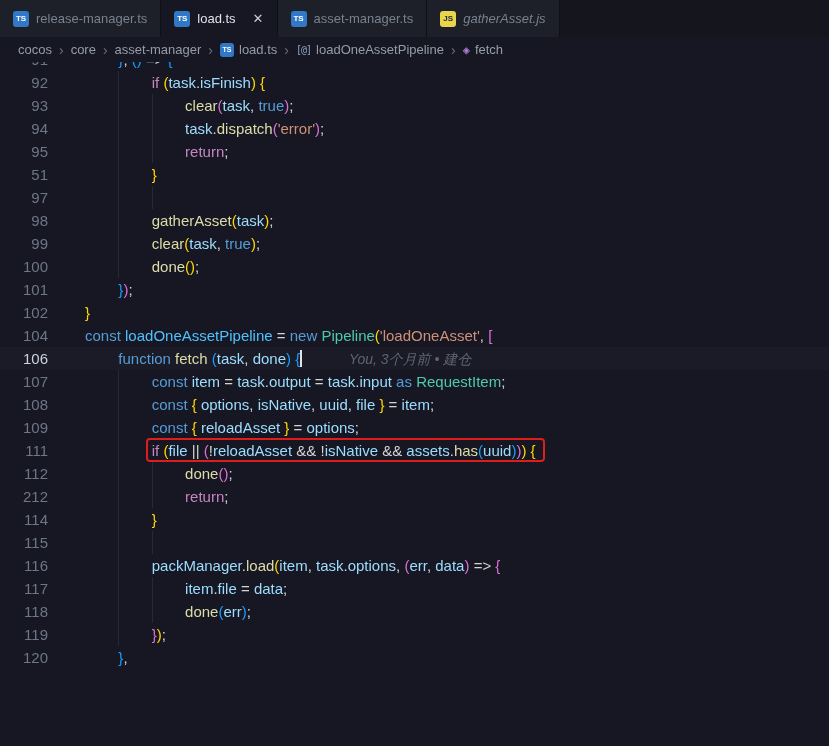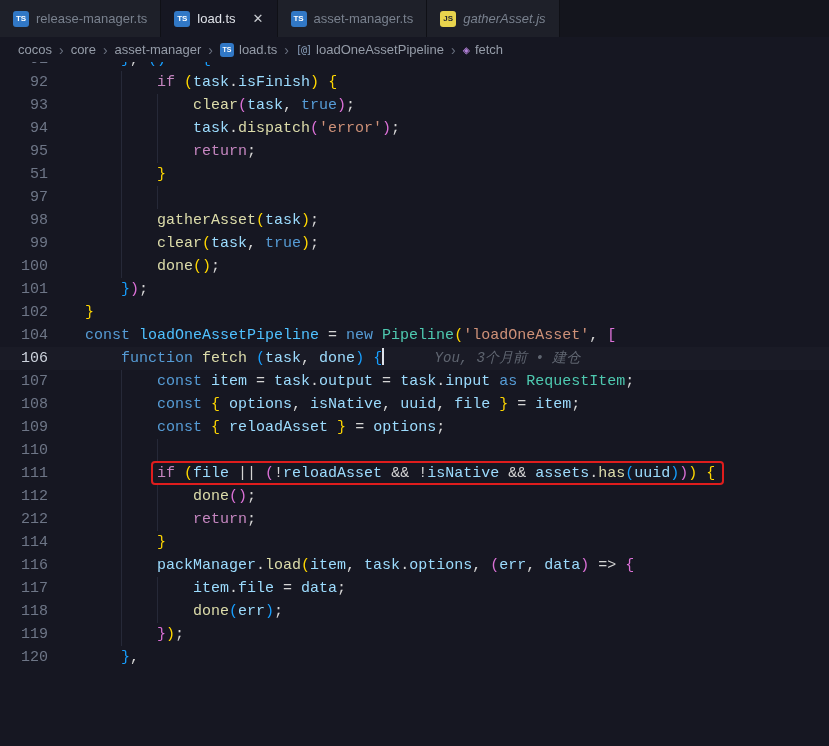--- a/index.html
+++ b/index.html
@@ -58,21 +58,21 @@
   .sym.v { color: #8fa5c0; letter-spacing: -1px; }
   .sym.m { color: #b180d7; font-size: 12px; }
 
   
   .editor { height: 684px; overflow: hidden; position: relative; }
   .lines { margin-top: -14px; }
   .row {
     display: flex;
     height: 23px;
     line-height: 23px;
-    font-family: Liberation Mono, monospace;
+    font-family: Liberation Sans, sans-serif;
     font-size: 15px;
     white-space: pre;
     justify-content: flex-end;
   }
   .row.cur { background: rgba(255,255,255,0.02); }
   .num {
     flex: none;
     width: 48px;
     text-align: right;
     color: #6e7687;
@@ -167,24 +167,24 @@
       <div class="row"><div class="num">98</div><div class="codecell"><span class="ig"></span><span class="ig g"></span><span class="content"><span style="color: rgb(220, 220, 170);">gatherAsset</span><span style="color: rgb(255, 215, 0);">(</span><span style="color: rgb(156, 220, 254);">task</span><span style="color: rgb(255, 215, 0);">)</span><span style="color: rgb(212, 212, 212);">;</span></span></div></div>
       <div class="row"><div class="num">99</div><div class="codecell"><span class="ig"></span><span class="ig g"></span><span class="content"><span style="color: rgb(220, 220, 170);">clear</span><span style="color: rgb(255, 215, 0);">(</span><span style="color: rgb(156, 220, 254);">task</span><span style="color: rgb(212, 212, 212);">, </span><span style="color: rgb(86, 156, 214);">true</span><span style="color: rgb(255, 215, 0);">)</span><span style="color: rgb(212, 212, 212);">;</span></span></div></div>
       <div class="row"><div class="num">100</div><div class="codecell"><span class="ig"></span><span class="ig g"></span><span class="content"><span style="color: rgb(220, 220, 170);">done</span><span style="color: rgb(255, 215, 0);">()</span><span style="color: rgb(212, 212, 212);">;</span></span></div></div>
       <div class="row"><div class="num">101</div><div class="codecell"><span class="ig"></span><span class="content"><span style="color: rgb(23, 159, 255);">}</span><span style="color: rgb(218, 112, 214);">)</span><span style="color: rgb(212, 212, 212);">;</span></span></div></div>
       <div class="row"><div class="num">102</div><div class="codecell"><span class="content"><span style="color: rgb(255, 215, 0);">}</span></span></div></div>
       <div class="row"><div class="num">104</div><div class="codecell"><span class="content"><span style="color: rgb(86, 156, 214);">const</span><span style="color: rgb(212, 212, 212);"> </span><span style="color: rgb(79, 193, 255);">loadOneAssetPipeline</span><span style="color: rgb(212, 212, 212);"> = </span><span style="color: rgb(86, 156, 214);">new</span><span style="color: rgb(212, 212, 212);"> </span><span style="color: rgb(78, 201, 176);">Pipeline</span><span style="color: rgb(255, 215, 0);">(</span><span style="color: rgb(206, 145, 120);">'loadOneAsset'</span><span style="color: rgb(212, 212, 212);">, </span><span style="color: rgb(218, 112, 214);">[</span></span></div></div>
       <div class="row cur"><div class="num curn">106</div><div class="codecell"><span class="ig"></span><span class="content"><span style="color: rgb(86, 156, 214);">function</span><span style="color: rgb(212, 212, 212);"> </span><span style="color: rgb(220, 220, 170);">fetch</span><span style="color: rgb(212, 212, 212);"> </span><span style="color: rgb(23, 159, 255);">(</span><span style="color: rgb(156, 220, 254);">task</span><span style="color: rgb(212, 212, 212);">, </span><span style="color: rgb(156, 220, 254);">done</span><span style="color: rgb(23, 159, 255);">)</span><span style="color: rgb(212, 212, 212);"> </span><span style="color: rgb(23, 159, 255);">{</span></span><span class="cursor"></span><span class="blame">You, 3个月前 • 建仓</span></div></div>
       <div class="row"><div class="num">107</div><div class="codecell"><span class="ig"></span><span class="ig g"></span><span class="content"><span style="color: rgb(86, 156, 214);">const</span><span style="color: rgb(212, 212, 212);"> </span><span style="color: rgb(156, 220, 254);">item</span><span style="color: rgb(212, 212, 212);"> = </span><span style="color: rgb(156, 220, 254);">task</span><span style="color: rgb(212, 212, 212);">.</span><span style="color: rgb(156, 220, 254);">output</span><span style="color: rgb(212, 212, 212);"> = </span><span style="color: rgb(156, 220, 254);">task</span><span style="color: rgb(212, 212, 212);">.</span><span style="color: rgb(156, 220, 254);">input</span><span style="color: rgb(212, 212, 212);"> </span><span style="color: rgb(86, 156, 214);">as</span><span style="color: rgb(212, 212, 212);"> </span><span style="color: rgb(78, 201, 176);">RequestItem</span><span style="color: rgb(212, 212, 212);">;</span></span></div></div>
       <div class="row"><div class="num">108</div><div class="codecell"><span class="ig"></span><span class="ig g"></span><span class="content"><span style="color: rgb(86, 156, 214);">const</span><span style="color: rgb(212, 212, 212);"> </span><span style="color: rgb(255, 215, 0);">{</span><span style="color: rgb(212, 212, 212);"> </span><span style="color: rgb(156, 220, 254);">options</span><span style="color: rgb(212, 212, 212);">, </span><span style="color: rgb(156, 220, 254);">isNative</span><span style="color: rgb(212, 212, 212);">, </span><span style="color: rgb(156, 220, 254);">uuid</span><span style="color: rgb(212, 212, 212);">, </span><span style="color: rgb(156, 220, 254);">file</span><span style="color: rgb(212, 212, 212);"> </span><span style="color: rgb(255, 215, 0);">}</span><span style="color: rgb(212, 212, 212);"> = </span><span style="color: rgb(156, 220, 254);">item</span><span style="color: rgb(212, 212, 212);">;</span></span></div></div>
       <div class="row"><div class="num">109</div><div class="codecell"><span class="ig"></span><span class="ig g"></span><span class="content"><span style="color: rgb(86, 156, 214);">const</span><span style="color: rgb(212, 212, 212);"> </span><span style="color: rgb(255, 215, 0);">{</span><span style="color: rgb(212, 212, 212);"> </span><span style="color: rgb(156, 220, 254);">reloadAsset</span><span style="color: rgb(212, 212, 212);"> </span><span style="color: rgb(255, 215, 0);">}</span><span style="color: rgb(212, 212, 212);"> = </span><span style="color: rgb(156, 220, 254);">options</span><span style="color: rgb(212, 212, 212);">;</span></span></div></div>
-      <div class="row"><div class="num">110</div><div class="codecell"><span class="ig"></span><span class="ig g"></span><span class="ig g"></span><span class="content"></span></div></div>
       <div class="row"><div class="num">111</div><div class="codecell"><span class="ig"></span><span class="ig g"></span><span class="content boxed"><span style="color: rgb(197, 134, 192);">if</span><span style="color: rgb(212, 212, 212);"> </span><span style="color: rgb(255, 215, 0);">(</span><span style="color: rgb(156, 220, 254);">file</span><span style="color: rgb(212, 212, 212);"> || </span><span style="color: rgb(218, 112, 214);">(</span><span style="color: rgb(212, 212, 212);">!</span><span style="color: rgb(156, 220, 254);">reloadAsset</span><span style="color: rgb(212, 212, 212);"> &amp;&amp; </span><span style="color: rgb(212, 212, 212);">!</span><span style="color: rgb(156, 220, 254);">isNative</span><span style="color: rgb(212, 212, 212);"> &amp;&amp; </span><span style="color: rgb(156, 220, 254);">assets</span><span style="color: rgb(212, 212, 212);">.</span><span style="color: rgb(220, 220, 170);">has</span><span style="color: rgb(23, 159, 255);">(</span><span style="color: rgb(156, 220, 254);">uuid</span><span style="color: rgb(23, 159, 255);">)</span><span style="color: rgb(218, 112, 214);">)</span><span style="color: rgb(255, 215, 0);">)</span><span style="color: rgb(212, 212, 212);"> </span><span style="color: rgb(255, 215, 0);">{</span></span></div></div>
       <div class="row"><div class="num">112</div><div class="codecell"><span class="ig"></span><span class="ig g"></span><span class="ig g"></span><span class="content"><span style="color: rgb(220, 220, 170);">done</span><span style="color: rgb(218, 112, 214);">()</span><span style="color: rgb(212, 212, 212);">;</span></span></div></div>
       <div class="row"><div class="num">212</div><div class="codecell"><span class="ig"></span><span class="ig g"></span><span class="ig g"></span><span class="content"><span style="color: rgb(197, 134, 192);">return</span><span style="color: rgb(212, 212, 212);">;</span></span></div></div>
       <div class="row"><div class="num">114</div><div class="codecell"><span class="ig"></span><span class="ig g"></span><span class="content"><span style="color: rgb(255, 215, 0);">}</span></span></div></div>
+      <div class="row"><div class="num">115</div><div class="codecell"><span class="ig"></span><span class="ig g"></span><span class="ig g"></span><span class="content"></span></div></div>
       <div class="row"><div class="num">116</div><div class="codecell"><span class="ig"></span><span class="ig g"></span><span class="content"><span style="color: rgb(156, 220, 254);">packManager</span><span style="color: rgb(212, 212, 212);">.</span><span style="color: rgb(220, 220, 170);">load</span><span style="color: rgb(255, 215, 0);">(</span><span style="color: rgb(156, 220, 254);">item</span><span style="color: rgb(212, 212, 212);">, </span><span style="color: rgb(156, 220, 254);">task</span><span style="color: rgb(212, 212, 212);">.</span><span style="color: rgb(156, 220, 254);">options</span><span style="color: rgb(212, 212, 212);">, </span><span style="color: rgb(218, 112, 214);">(</span><span style="color: rgb(156, 220, 254);">err</span><span style="color: rgb(212, 212, 212);">, </span><span style="color: rgb(156, 220, 254);">data</span><span style="color: rgb(218, 112, 214);">)</span><span style="color: rgb(212, 212, 212);"> =&gt; </span><span style="color: rgb(218, 112, 214);">{</span></span></div></div>
       <div class="row"><div class="num">117</div><div class="codecell"><span class="ig"></span><span class="ig g"></span><span class="ig g"></span><span class="content"><span style="color: rgb(156, 220, 254);">item</span><span style="color: rgb(212, 212, 212);">.</span><span style="color: rgb(156, 220, 254);">file</span><span style="color: rgb(212, 212, 212);"> = </span><span style="color: rgb(156, 220, 254);">data</span><span style="color: rgb(212, 212, 212);">;</span></span></div></div>
       <div class="row"><div class="num">118</div><div class="codecell"><span class="ig"></span><span class="ig g"></span><span class="ig g"></span><span class="content"><span style="color: rgb(220, 220, 170);">done</span><span style="color: rgb(23, 159, 255);">(</span><span style="color: rgb(156, 220, 254);">err</span><span style="color: rgb(23, 159, 255);">)</span><span style="color: rgb(212, 212, 212);">;</span></span></div></div>
       <div class="row"><div class="num">119</div><div class="codecell"><span class="ig"></span><span class="ig g"></span><span class="content"><span style="color: rgb(218, 112, 214);">}</span><span style="color: rgb(255, 215, 0);">)</span><span style="color: rgb(212, 212, 212);">;</span></span></div></div>
       <div class="row"><div class="num">120</div><div class="codecell"><span class="ig"></span><span class="content"><span style="color: rgb(23, 159, 255);">}</span><span style="color: rgb(212, 212, 212);">,</span></span></div></div>
     </div>
 </div>
 
 </body></html>

